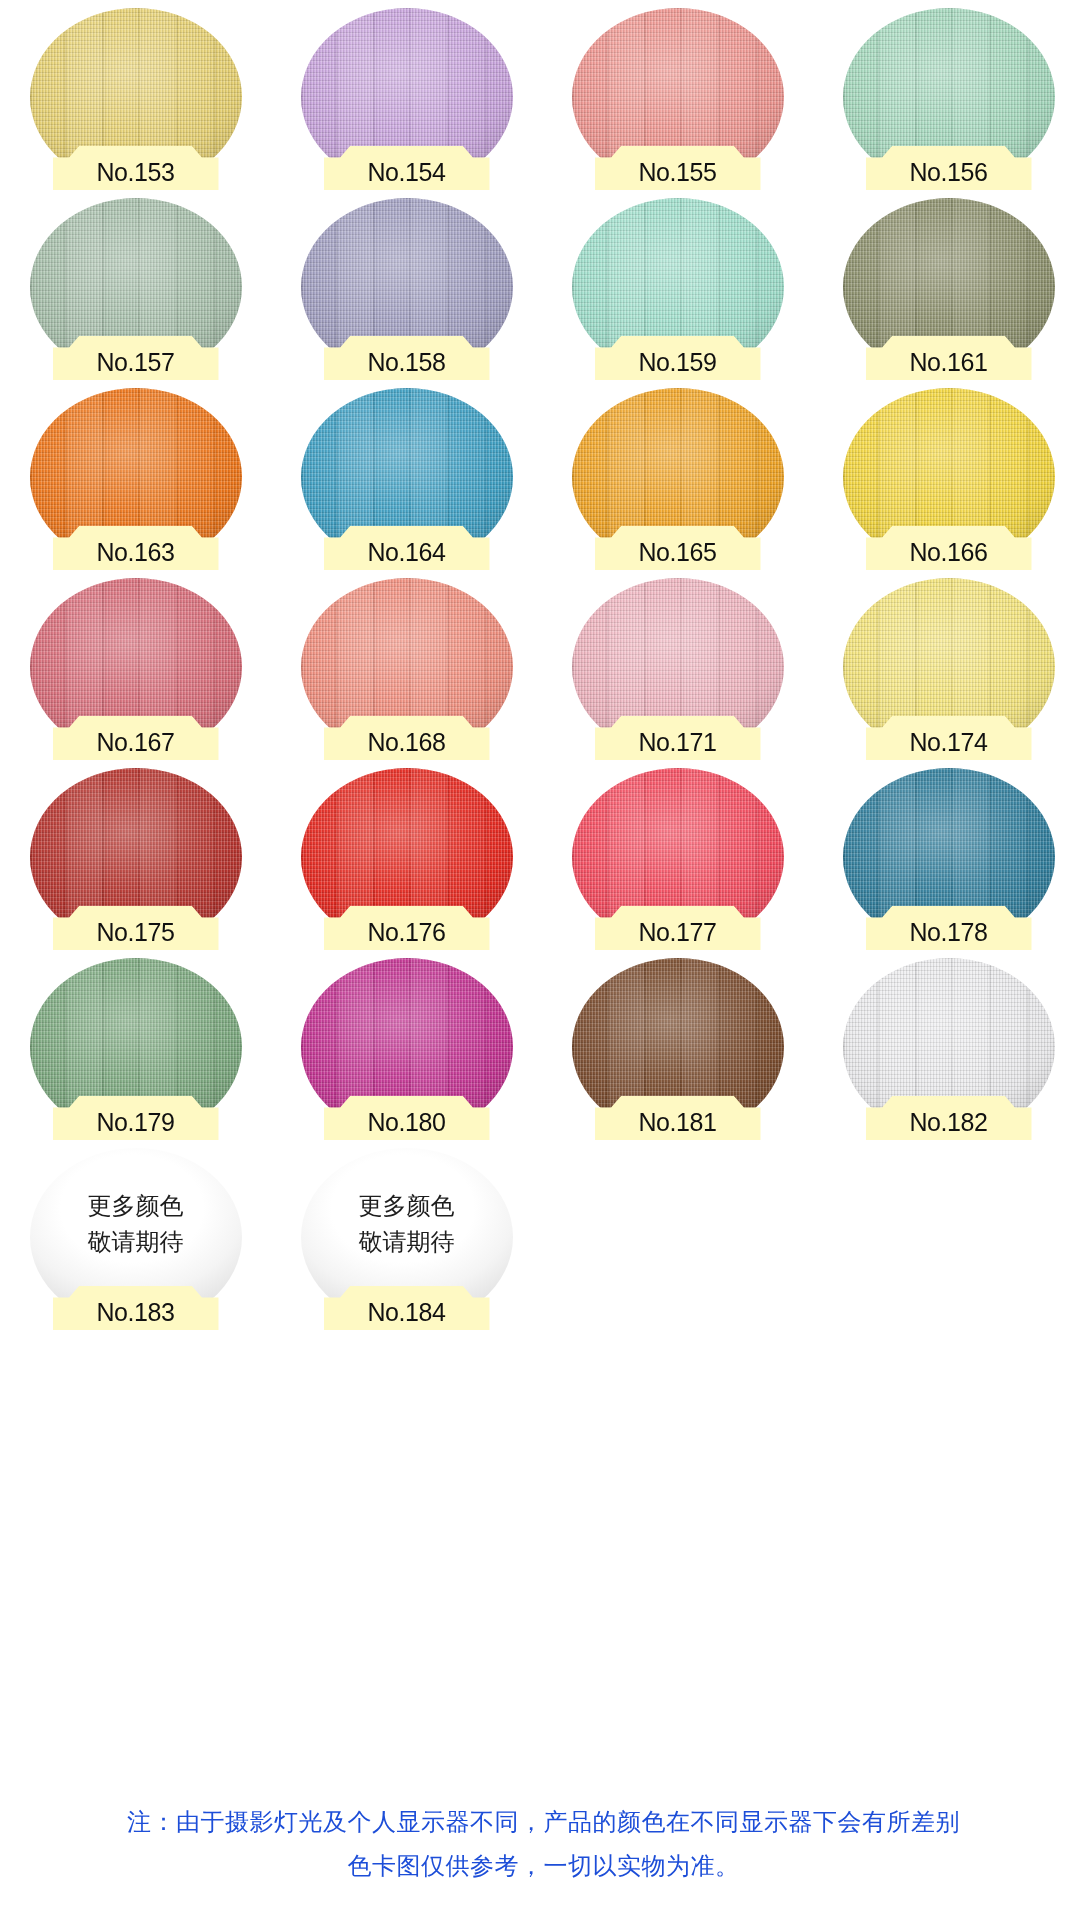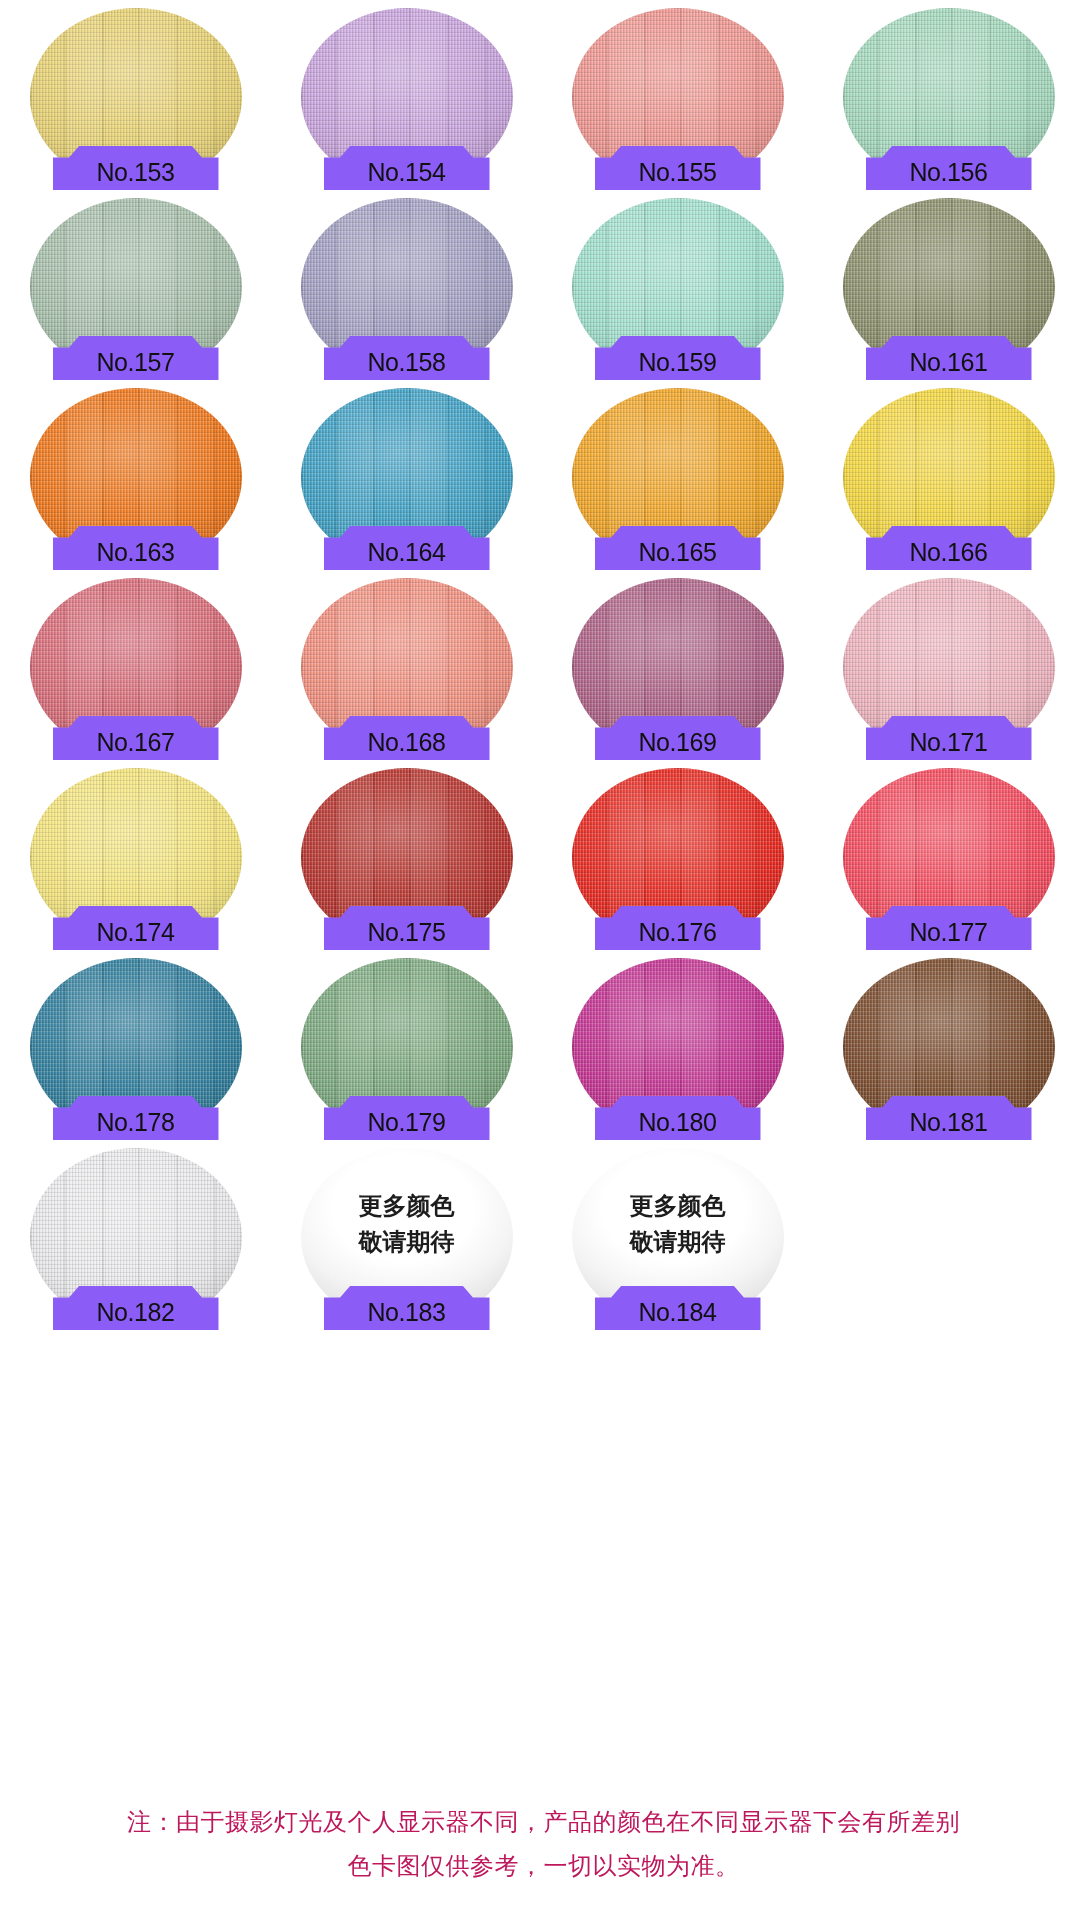--- a/index.html
+++ b/index.html
@@ -98,21 +98,21 @@
         rgba(0,0,0,.14) 100%);
   }
 
   
   .swatch-label{
     position:absolute;
     left:23px;
     bottom:-4px;
     width:166px;
     height:44px;
-    background:#8b5cf6;
+    background:#fef9c3;
     clip-path:polygon(
       0% 26%, 10% 26%, 16% 0%, 84% 0%, 90% 26%, 100% 26%,
       100% 100%, 0% 100%);
     display:flex;
     align-items:flex-end;
     justify-content:center;
     z-index:3;
   }
   .swatch-label span{
     display:block;
@@ -132,30 +132,30 @@
     position:absolute;
     left:0; right:0;
     top:40px;
     z-index:2;
     text-align:center;
     color:#1d1d1d;
     font-size:24px;
     line-height:1.5;
     font-family:"Liberation Sans","DejaVu Sans",sans-serif;
   }
-  .coming-soon div{white-space:nowrap;font-weight:bold;}
+  .coming-soon div{white-space:nowrap;}
 
   
   .footnote{
     position:absolute;
     left:0;
     top:1800px;
     width:1087px;
     text-align:center;
-    color:#be185d;
+    color:#1d4ed8;
     font-size:24px;
     line-height:1.85;
     font-family:"Liberation Sans","DejaVu Sans",sans-serif;
     letter-spacing:.5px;
   }
   .footnote .ln{display:block;}
 </style>
 </head>
 <body>
 
@@ -311,31 +311,20 @@
           <div class="panels"></div>
           <div class="weave"></div>
           <div class="shade"></div>
         </div>
         <div class="swatch-label">
           <span>No.168</span>
         </div>
       </div>
       <div class="swatch">
         <div class="swatch-disc">
-          <div class="base" style="background: rgb(173, 95, 132);"></div>
-          <div class="panels"></div>
-          <div class="weave"></div>
-          <div class="shade"></div>
-        </div>
-        <div class="swatch-label">
-          <span>No.169</span>
-        </div>
-      </div>
-      <div class="swatch">
-        <div class="swatch-disc">
           <div class="base" style="background: rgb(240, 180, 191);"></div>
           <div class="panels"></div>
           <div class="weave"></div>
           <div class="shade"></div>
         </div>
         <div class="swatch-label">
           <span>No.171</span>
         </div>
       </div>
       <div class="swatch">

